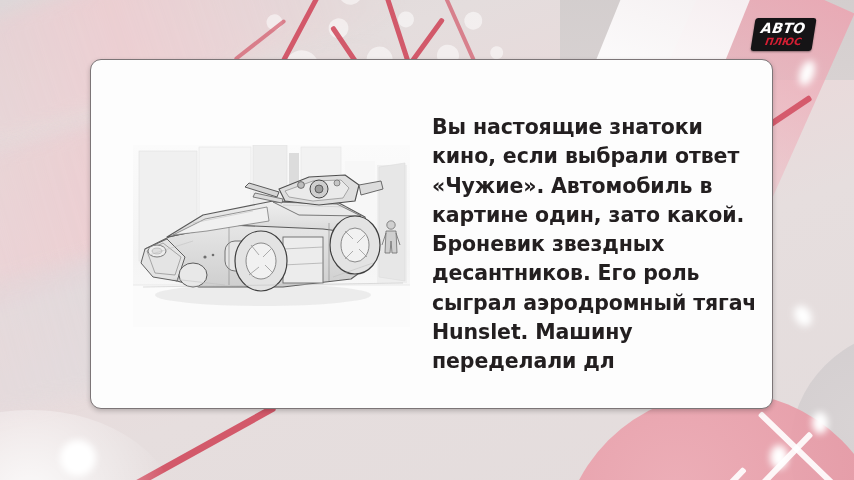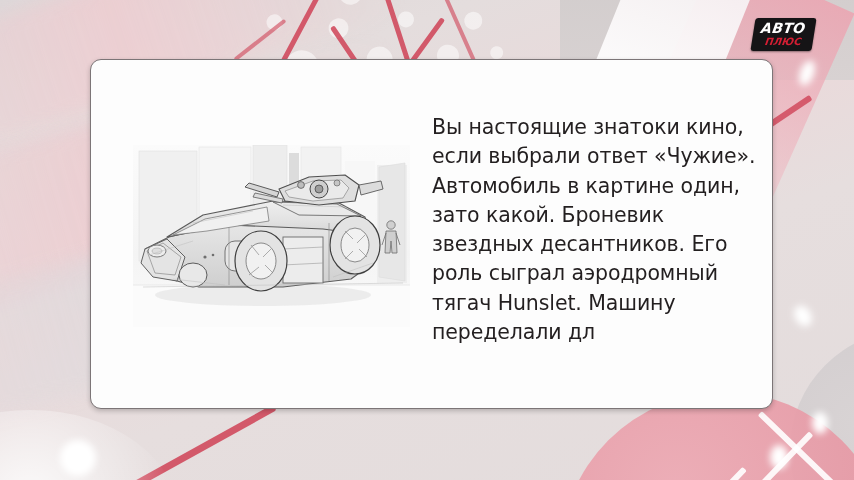--- a/index.html
+++ b/index.html
@@ -105,21 +105,21 @@
 
   .thumb{
     position:absolute;left:42px;top:85px;
     width:277px;height:182px;
     background:#fafafa;
     overflow:hidden;
   }
   .thumb svg{display:block;width:100%;height:100%;}
 
   .copy{
-    position:absolute;left:341px;top:53px;width:325px;
+    position:absolute;left:341px;top:53px;width:325px;font-weight:bold;
   }
   .copy p{
     margin:0;
     font-size:20.5px;
     line-height:29.3px;
     color:#231f20;
     font-family:"DejaVu Sans","Liberation Sans",sans-serif;
     letter-spacing:-.1px;
     white-space:pre-line;
   }

